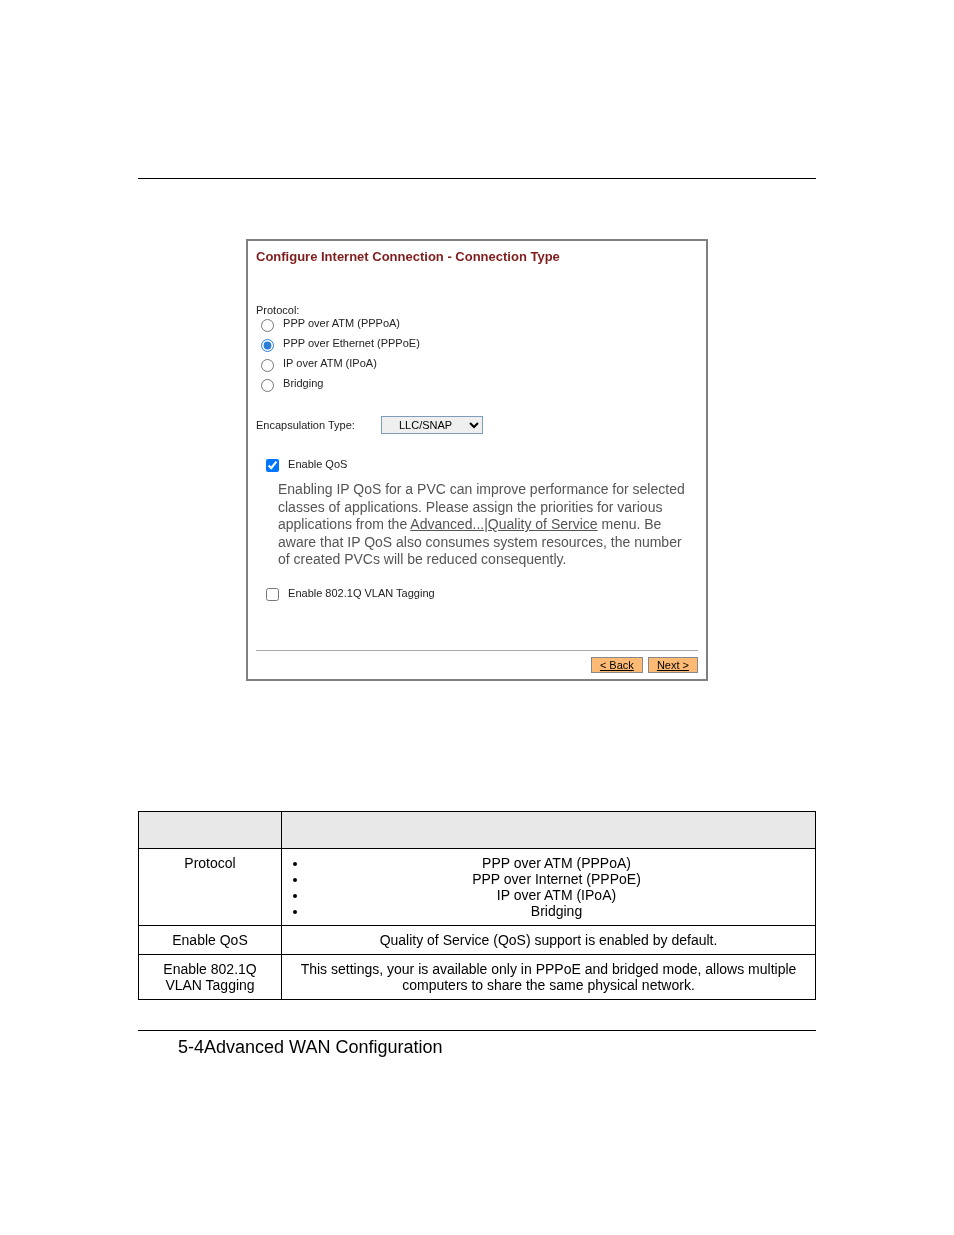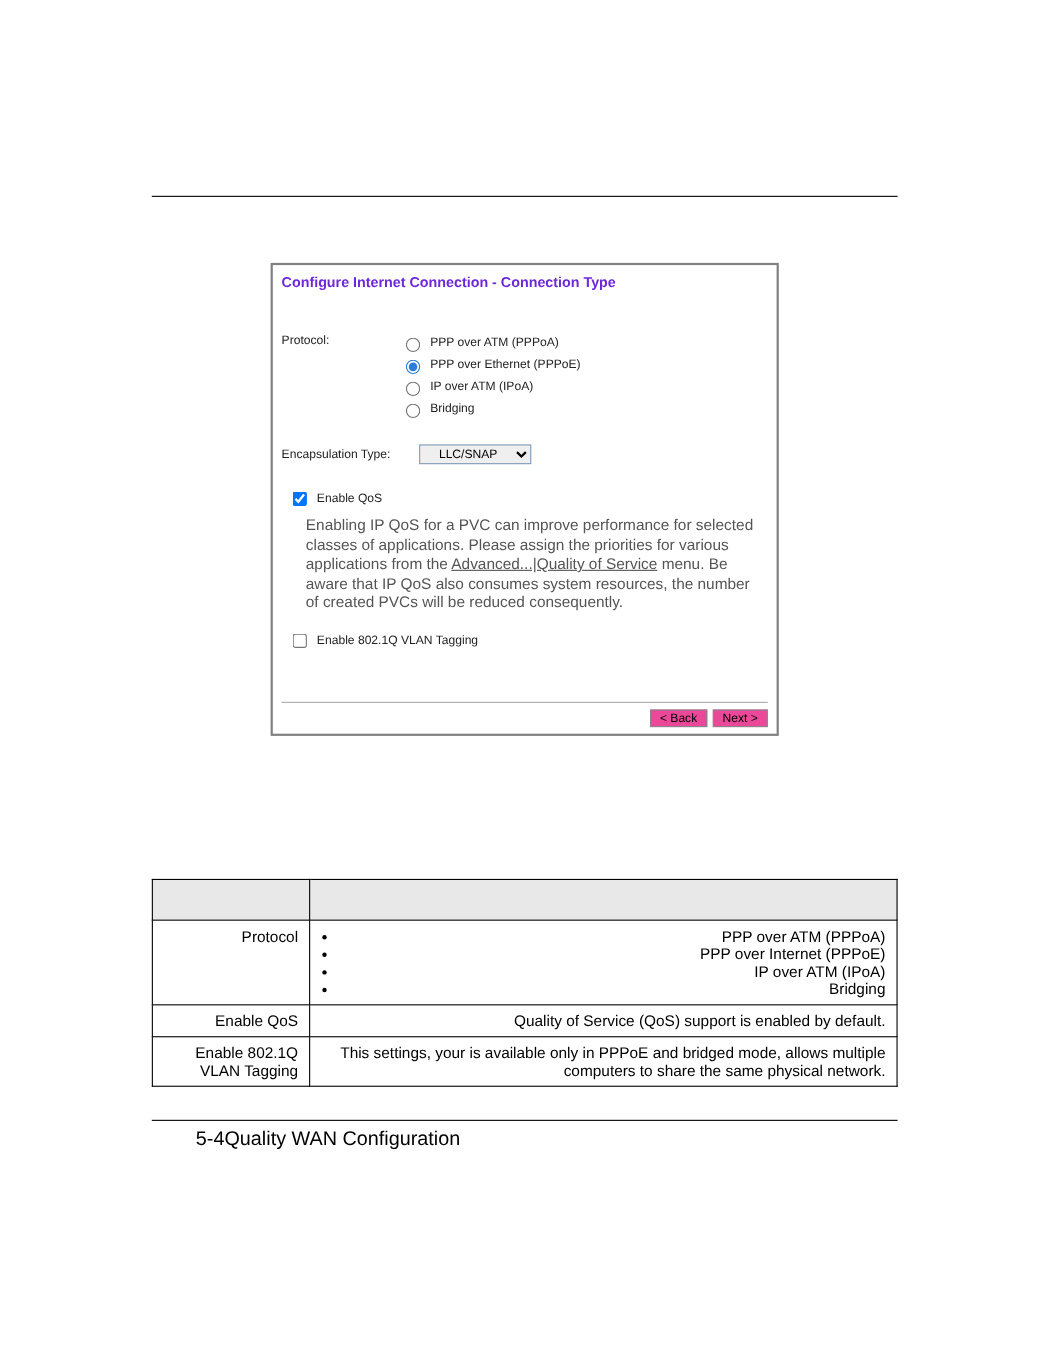--- a/index.html
+++ b/index.html
@@ -27,30 +27,30 @@
     width: 462px;
     margin: 0 auto 130px auto;
     border: 2px solid #808080;
     background: #fff;
     font-size: 11px;
     color: #222;
     box-sizing: border-box;
     padding: 8px 8px 6px 8px;
   }
   .shot-title {
-    color: #6d28d9;
+    color: #7f1d1d;
     font-weight: bold;
     font-size: 13px;
     margin-bottom: 40px;
   }
   .shot-intro {
     margin-bottom: 22px;
     line-height: 1.3;
   }
-  .proto-row { display: flex; }
+  .proto-row { display: flex; flex-direction: column; }
   .proto-label { width: 108px; }
   .proto-opts label { display: block; margin-bottom: 4px; }
   .proto-opts input[type=radio] {
     vertical-align: middle;
     margin-right: 6px;
     accent-color: #2b7ed8;
   }
   .enc-row { display: flex; align-items: center; margin: 20px 0 22px 0; }
   .enc-row .enc-label { width: 125px; }
   .enc-select {
@@ -66,35 +66,36 @@
     line-height: 1.25;
   }
   .qos-desc .u { text-decoration: underline; }
   .vlan-row { margin-left: 6px; margin-bottom: 46px; }
   input[type=checkbox] { vertical-align: middle; margin-right: 6px; }
   .shot-sep { border: 0; border-top: 1px solid #aaa; margin: 0 0 6px 0; }
   .btnrow { text-align: right; }
   .btnrow button {
     font-size: 11px;
     padding: 1px 8px;
-    background: #ec4899;
+    background: #fdba74;
     border: 1px solid #888;
     margin-left: 2px;
+    text-decoration: underline;
   }
   
   table.desc {
     width: 100%;
     border-collapse: collapse;
     font-size: 14px;
     margin-bottom: 30px;
   }
   table.desc th, table.desc td {
     border: 1px solid #000;
     padding: 6px 10px;
-    text-align: right;
+    text-align: center;
     vertical-align: top;
     font-weight: normal;
   }
   table.desc thead th {
     background: #e8e8e8;
     height: 24px;
   }
   table.desc td.k { width: 122px; }
   table.desc ul {
     margin: 0;
@@ -202,16 +203,16 @@
       <tr>
         <td class="k">Enable 802.1Q VLAN Tagging</td>
         <td>This settings, your is available only in PPPoE and bridged mode, allows multiple computers to share the same physical network.</td>
       </tr>
     </tbody>
   </table>
 
   <hr class="hr-bot">
   <div class="footer">
     <span>5-4</span>
-    <span>Quality WAN Configuration</span>
+    <span>Advanced WAN Configuration</span>
   </div>
 
 </div>
 
 </body></html>

